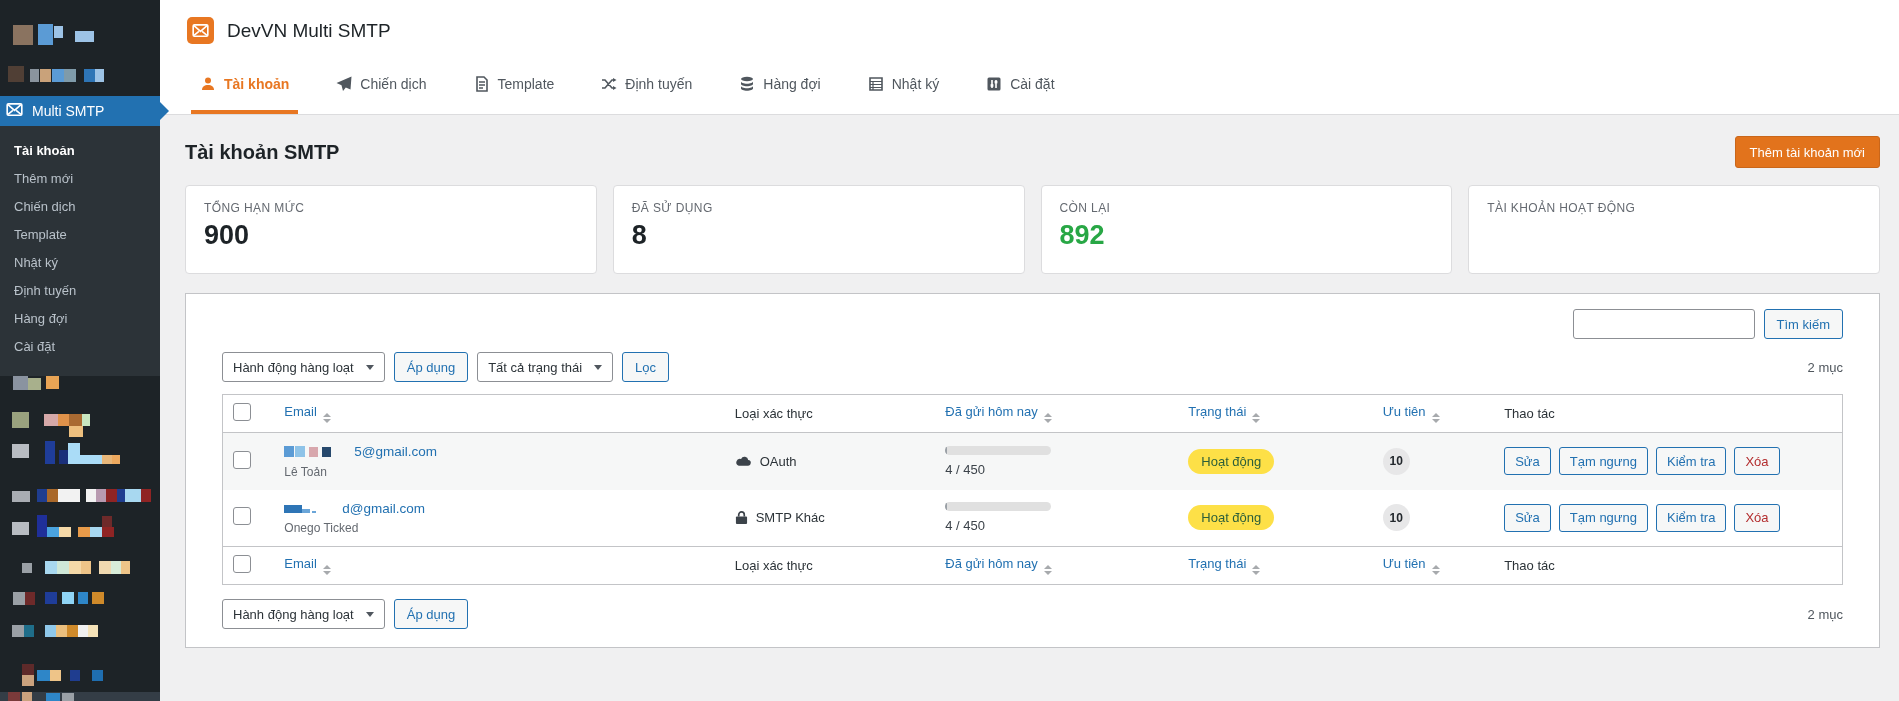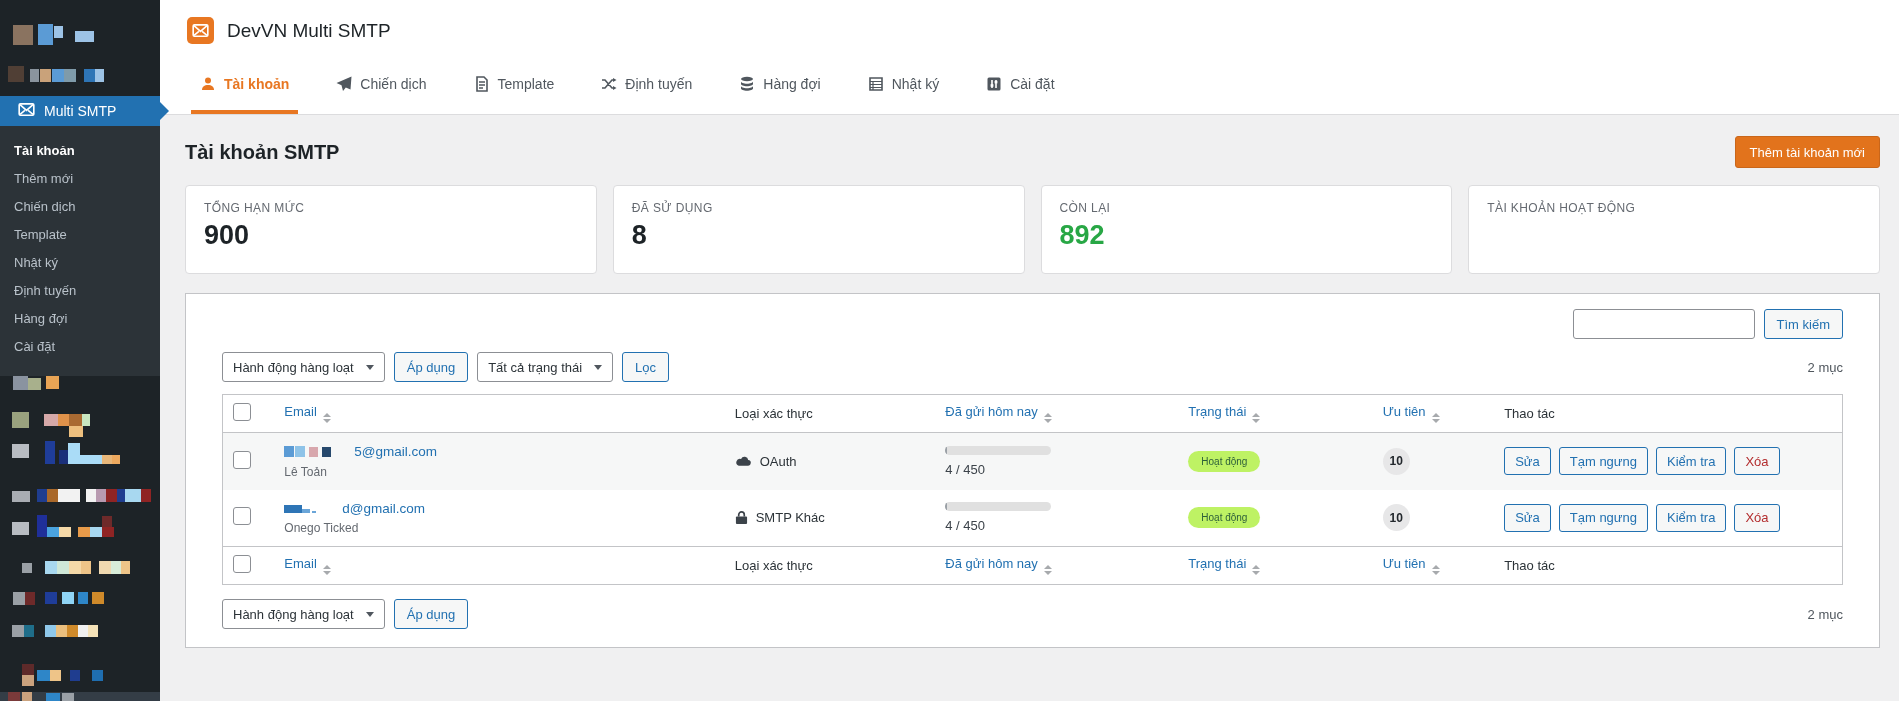--- a/index.html
+++ b/index.html
@@ -4,21 +4,21 @@
 <style>
   *{margin:0;padding:0;box-sizing:border-box}
   html,body{background:#f0f0f1}
   .app{width:1899px;height:701px;display:flex;font-family:"Liberation Sans",sans-serif;background:#f0f0f1;overflow:hidden;position:relative}
 
   
   .sidebar{width:160px;flex-shrink:0;background:#1d2327;position:relative;z-index:3}
   .mosaic-layer{position:absolute;inset:0;z-index:1}
   [data-mosaic] i{position:absolute;display:block}
   .menu-active{position:absolute;top:96px;left:0;width:160px;height:30px;background:#2271b1;color:#fff;
-    display:flex;align-items:center;gap:9px;padding-left:18px;font-size:14px;z-index:2;cursor:pointer}
+    display:flex;align-items:center;gap:9px;padding-left:6px;font-size:14px;z-index:2;cursor:pointer}
   .menu-active .arrow{position:absolute;right:-9px;top:50%;margin-top:-9px;width:0;height:0;
     border:9px solid transparent;border-left-color:#2271b1;border-right:none}
   .submenu{position:absolute;top:126px;left:0;width:160px;background:#2c3338;padding:10px 0 16px;z-index:2}
   .submenu a{display:block;padding:6.5px 14px;font-size:13px;color:#b9c2ca;text-decoration:none;cursor:pointer}
   .submenu a.current{color:#fff;font-weight:700}
 
   
   .main{flex:1;display:flex;flex-direction:column;min-width:0}
   .topbar{background:#fff;border-bottom:1px solid #dcdcde}
   .brand{display:flex;align-items:center;gap:13px;padding:17px 0 9px 27px}
@@ -66,21 +66,21 @@
   .cb{width:18px;height:18px;border:1px solid #8c8f94;border-radius:3px;background:#fff;display:inline-block;cursor:pointer}
   .email-line{display:flex;align-items:center;gap:20px}
   .redact{position:relative;display:inline-block;height:16px}
   .email-link{color:#2271b1;font-size:13.5px;text-decoration:none;cursor:pointer}
   .acct-name{color:#646970;font-size:12px;margin-top:5px}
   .auth{display:flex;align-items:center;gap:8px;color:#2c3338}
   .auth svg{color:#3c434a}
   .bar{width:106px;height:9px;background:#e0e0e0;border-radius:5px;overflow:hidden}
   .bar i{display:block;height:100%;width:2%;background:#9aa0a6}
   .sent-text{margin-top:7px;color:#3c434a;font-size:13px}
-  .pill{display:inline-block;background:#bef264;color:#2c5e3a;font-size:10px;padding:5px 13px;border-radius:13px}
+  .pill{display:inline-block;background:#fde047;color:#2c5e3a;font-size:13px;padding:5px 13px;border-radius:13px}
   .prio{width:27px;height:27px;border-radius:50%;background:#e7e7e8;color:#23282d;font-weight:700;font-size:12px;display:inline-flex;align-items:center;justify-content:center}
   .acts{display:flex;gap:8px}
   .abtn{height:28px;background:#f6f7f7;border:1px solid #2271b1;color:#2271b1;border-radius:3px;font-size:13px;padding:0 10px;cursor:pointer;font-family:inherit}
   .abtn.danger{color:#b32d2e}
   .bottom-row{display:flex;justify-content:space-between;align-items:center;margin-top:14px}
 </style>
 </head>
 <body>
 
 <div class="app">

